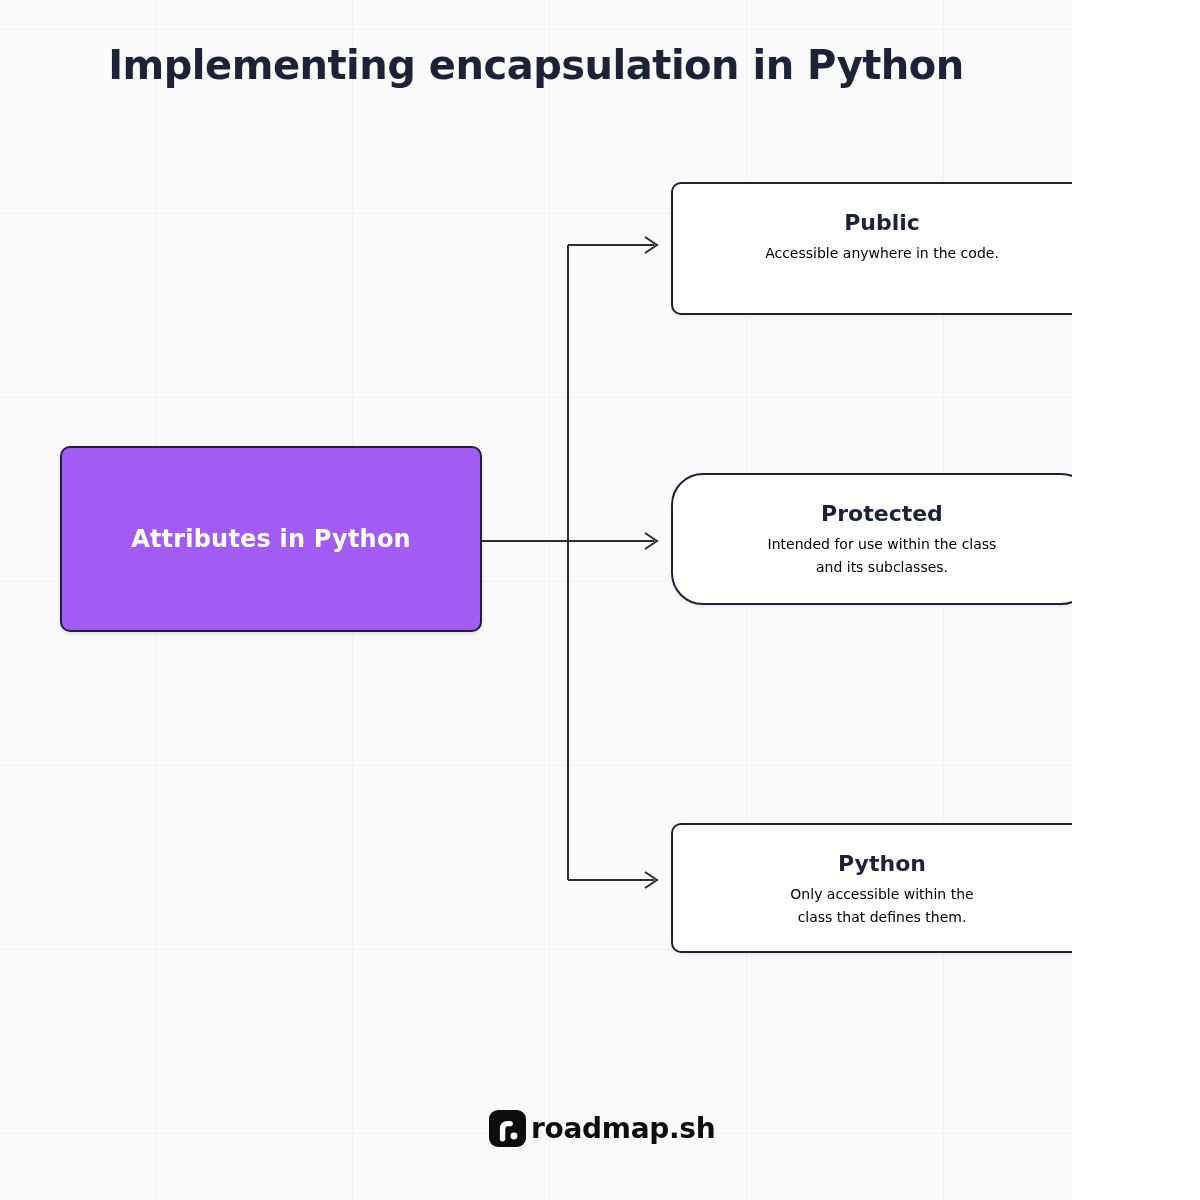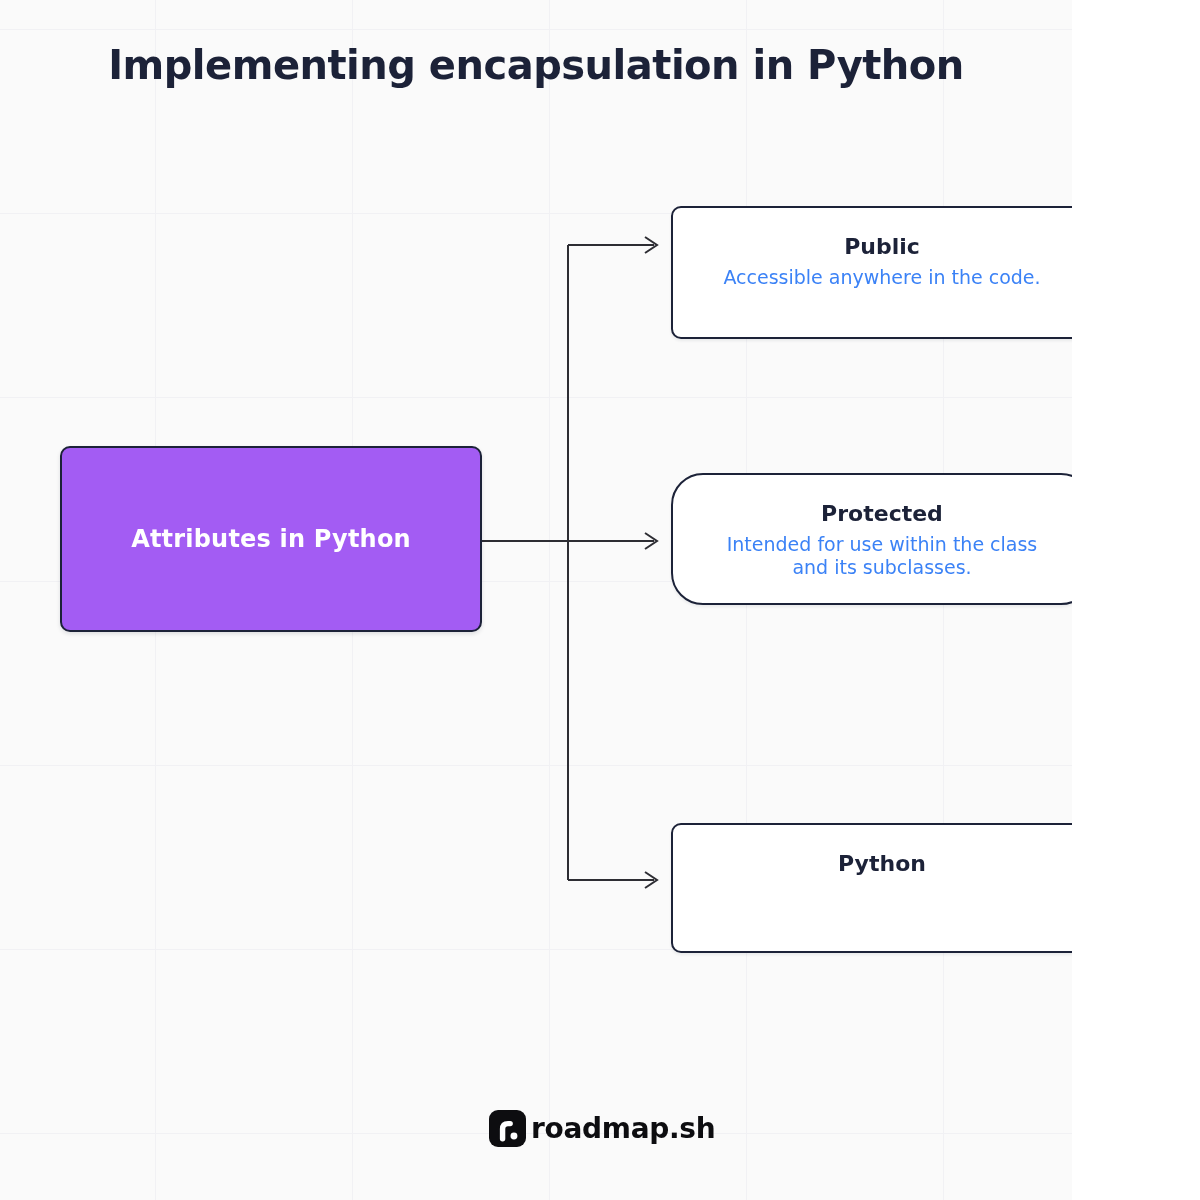--- a/index.html
+++ b/index.html
@@ -61,34 +61,34 @@
     left: 671px;
     width: 422px;
     box-sizing: border-box;
     background: #ffffff;
     border: 2px solid #1c2238;
     border-radius: 10px;
     box-shadow: 0 2px 3px rgba(20, 24, 40, 0.07);
     text-align: center;
     padding-top: 25px;
   }
-  .branch-box.public    { top: 182px; height: 133px; margin-top: 24px; }
+  .branch-box.public    { top: 182px; height: 133px; }
   .branch-box.protected { top: 473px; height: 132px; border-radius: 32px; }
   .branch-box.private   { top: 823px; height: 130px; }
 
   .branch-title {
     font-size: 22px;
     font-weight: bold;
     color: #1c2238;
     line-height: 28px;
   }
   .branch-desc {
     margin-top: 5px;
-    font-size: 19px;
-    color: #3b82f6;
+    font-size: 14px;
+    color: #000000;
     line-height: 23px;
     white-space: pre-line;
   }
 
   .footer {
     position: absolute;
     left: 489px; top: 1110px;
     display: flex;
     align-items: center;
     gap: 5px;
@@ -141,20 +141,22 @@
   </div>
 
   <div class="branch-box protected">
     <div class="branch-title">Protected</div>
     <div class="branch-desc">Intended for use within the class
 and its subclasses.</div>
   </div>
 
   <div class="branch-box private">
     <div class="branch-title">Python</div>
+    <div class="branch-desc">Only accessible within the
+class that defines them.</div>
   </div>
 
   <div class="footer">
     <div class="logo-mark">
       <svg width="26" height="26" viewBox="0 0 24 24" xmlns="http://www.w3.org/2000/svg">
         <path d="M7 21 V12 Q7 7 12 7 h2" stroke="#ffffff" stroke-width="5" stroke-linecap="round" fill="none"></path>
         <circle cx="17.5" cy="18.5" r="3.2" fill="#ffffff"></circle>
       </svg>
     </div>
     <span class="brand-text">roadmap.sh</span>

